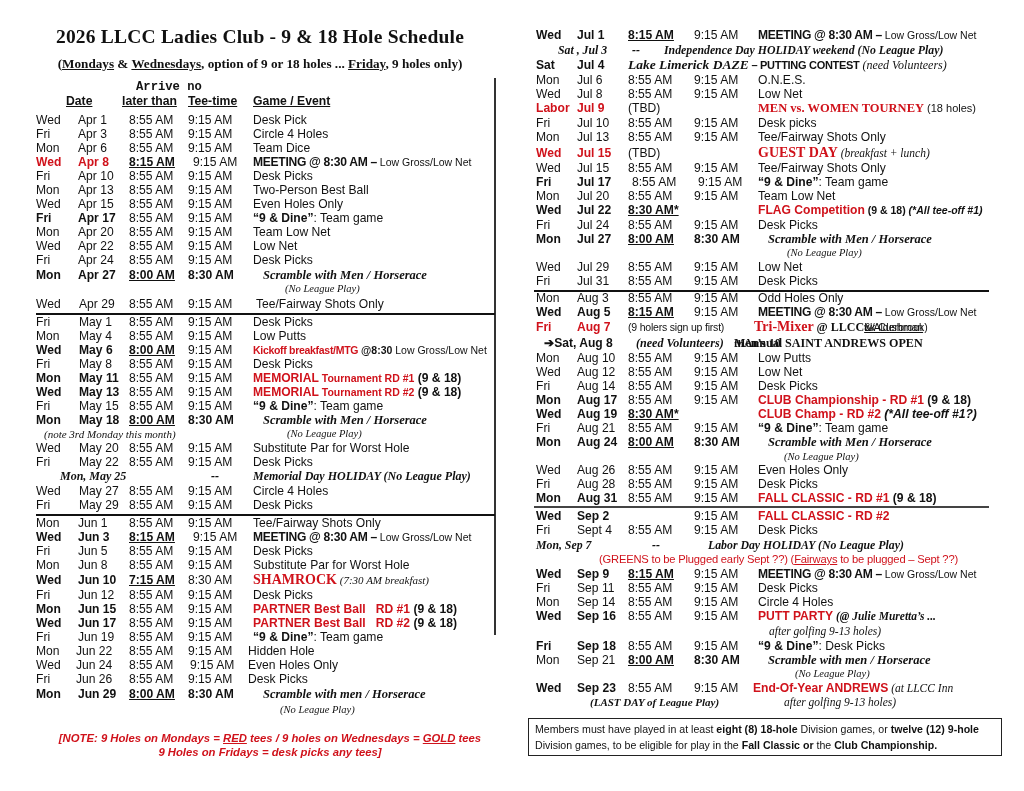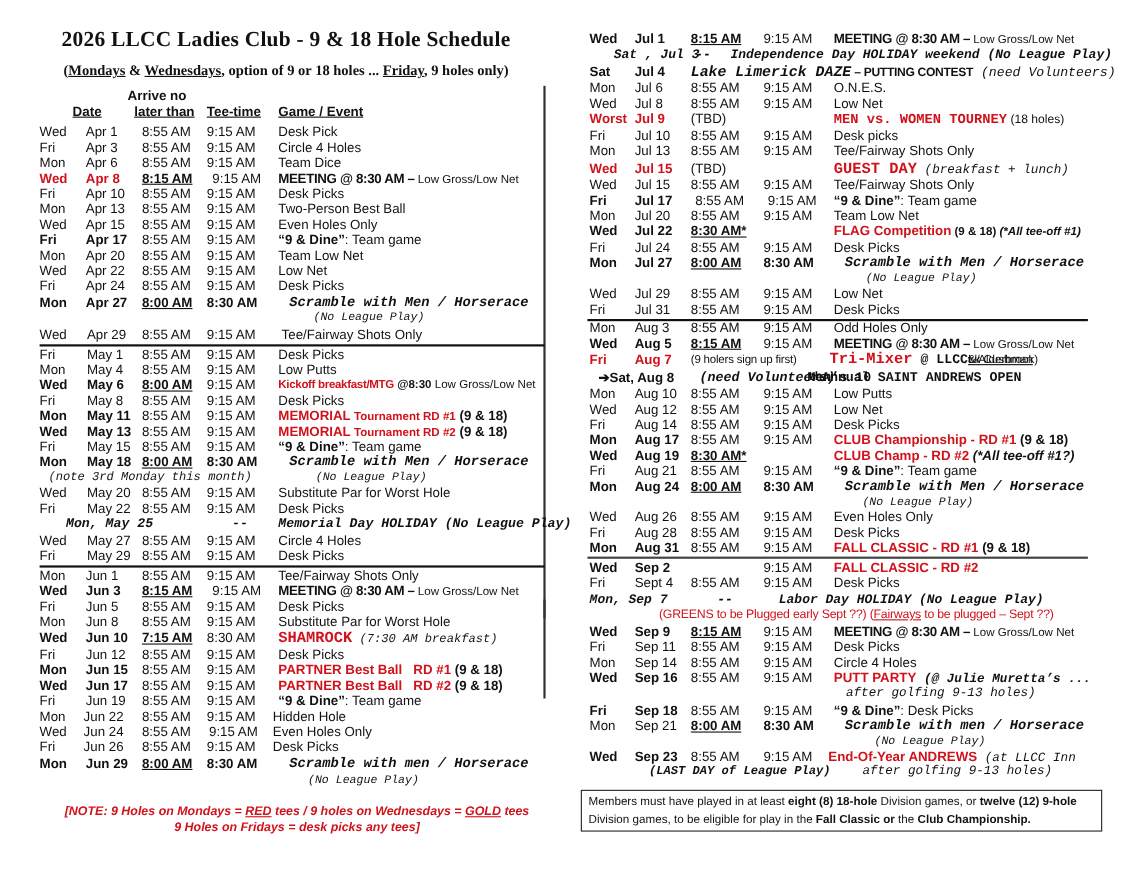--- a/index.html
+++ b/index.html
@@ -1,18 +1,18 @@
 <!DOCTYPE html>
 <html><head>
 <meta charset="utf-8">
 <style>
   * { box-sizing: border-box; margin: 0; padding: 0; }
   html, body { width: 1024px; height: 791px; background: #ffffff; overflow: hidden; }
   body { position: relative; font-family: "Liberation Sans", sans-serif; color: #111; font-size: 12px; }
-  .serif { font-family: Liberation Mono, monospace; }
+  .serif { font-family: Liberation Serif, serif; }
   .red { color: #d0121b; }
   .b { font-weight: bold; }
   .i { font-style: italic; }
   .u { text-decoration: underline; }
   .title {
     position: absolute; left: 30px; top: 26px; width: 460px; text-align: center;
     font-family: "Liberation Serif", serif; font-weight: bold; font-size: 19.5px; letter-spacing: 0.2px;
   }
   .subtitle {
     position: absolute; left: 20px; top: 56px; width: 480px; text-align: center;
@@ -31,21 +31,21 @@
   }
 </style>
 </head>
 <body>
 
 <div class="title">2026 LLCC Ladies Club - 9 &amp; 18 Hole Schedule</div>
 <div class="subtitle">
   <span>(</span><span class="u">Mondays</span><span> &amp; </span><span class="u">Wednesdays</span><span>, option of 9 or 18 holes ...  </span><span class="u">Friday</span><span>, 9 holes only)</span>
 </div>
 
-<div class="hdr" style="left:116px;top:80px;">Arrive no</div>
+<div class="hdr" style="left:136px;top:80px;font-family:Liberation Mono, monospace;">Arrive no</div>
 <div class="hdr u" style="left:66px;top:94px;">Date</div>
 <div class="hdr u" style="left:122px;top:94px;">later than</div>
 <div class="hdr u" style="left:188px;top:94px;">Tee-time</div>
 <div class="hdr u" style="left:253px;top:94px;">Game / Event</div>
 
 <div class="vline-left"></div>
 <div class="vline-left2"></div>
 
 <div class="row" style="left:36px;top:113px;">
   <span style="left:0">Wed</span>
@@ -359,21 +359,21 @@
     <span style="left:222px">O.N.E.S.</span>
 </div>
 <div class="row" style="left:536px;top:87px;">
   <span style="left:0">Wed</span>
     <span style="left:41px">Jul 8</span>
     <span style="left:92px">8:55 AM</span>
     <span style="left:158px">9:15 AM</span>
     <span style="left:222px">Low Net</span>
 </div>
 <div class="row" style="left:536px;top:101px;">
-  <span class="b red" style="left:0">Worst</span>
+  <span class="b red" style="left:0">Labor</span>
     <span class="b red" style="left:41px">Jul 9</span>
     <span style="left:92px">(TBD)</span>
     <span style="left:222px"><b class="serif red" style="font-size:12.5px">MEN vs. WOMEN TOURNEY</b><span style="position:static;font-size:11px"> (18 holes)</span></span>
 </div>
 <div class="row" style="left:536px;top:116px;">
   <span style="left:0">Fri</span>
     <span style="left:41px">Jul 10</span>
     <span style="left:92px">8:55 AM</span>
     <span style="left:158px">9:15 AM</span>
     <span style="left:222px">Desk picks</span>

